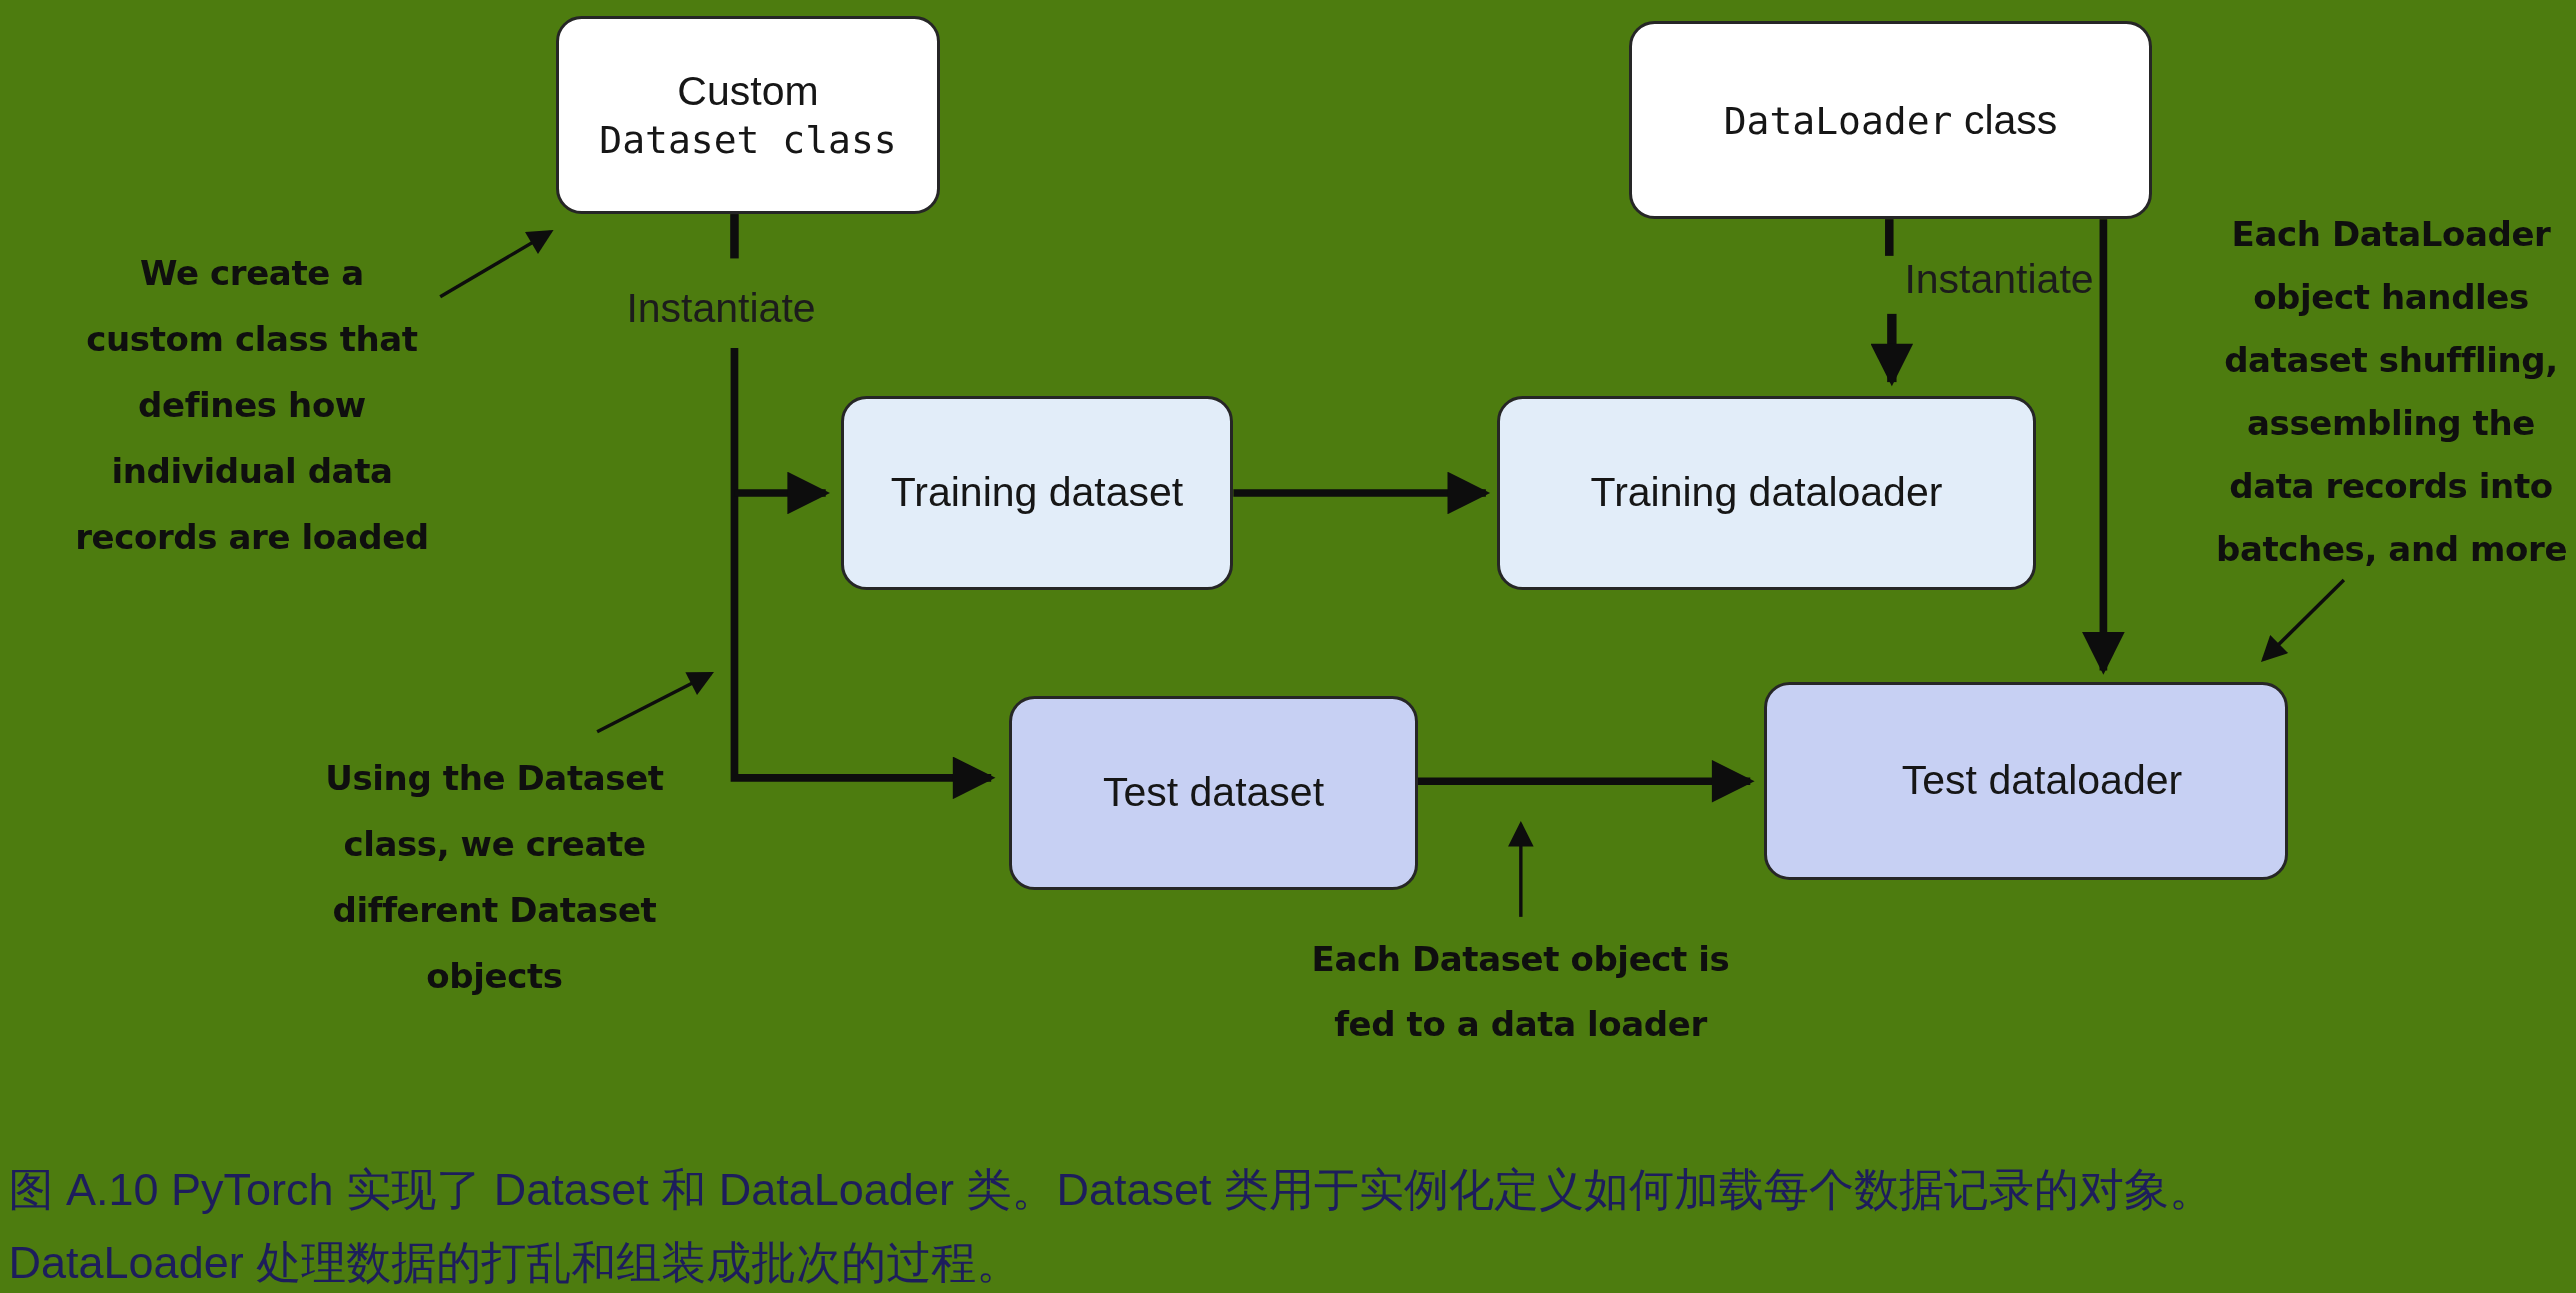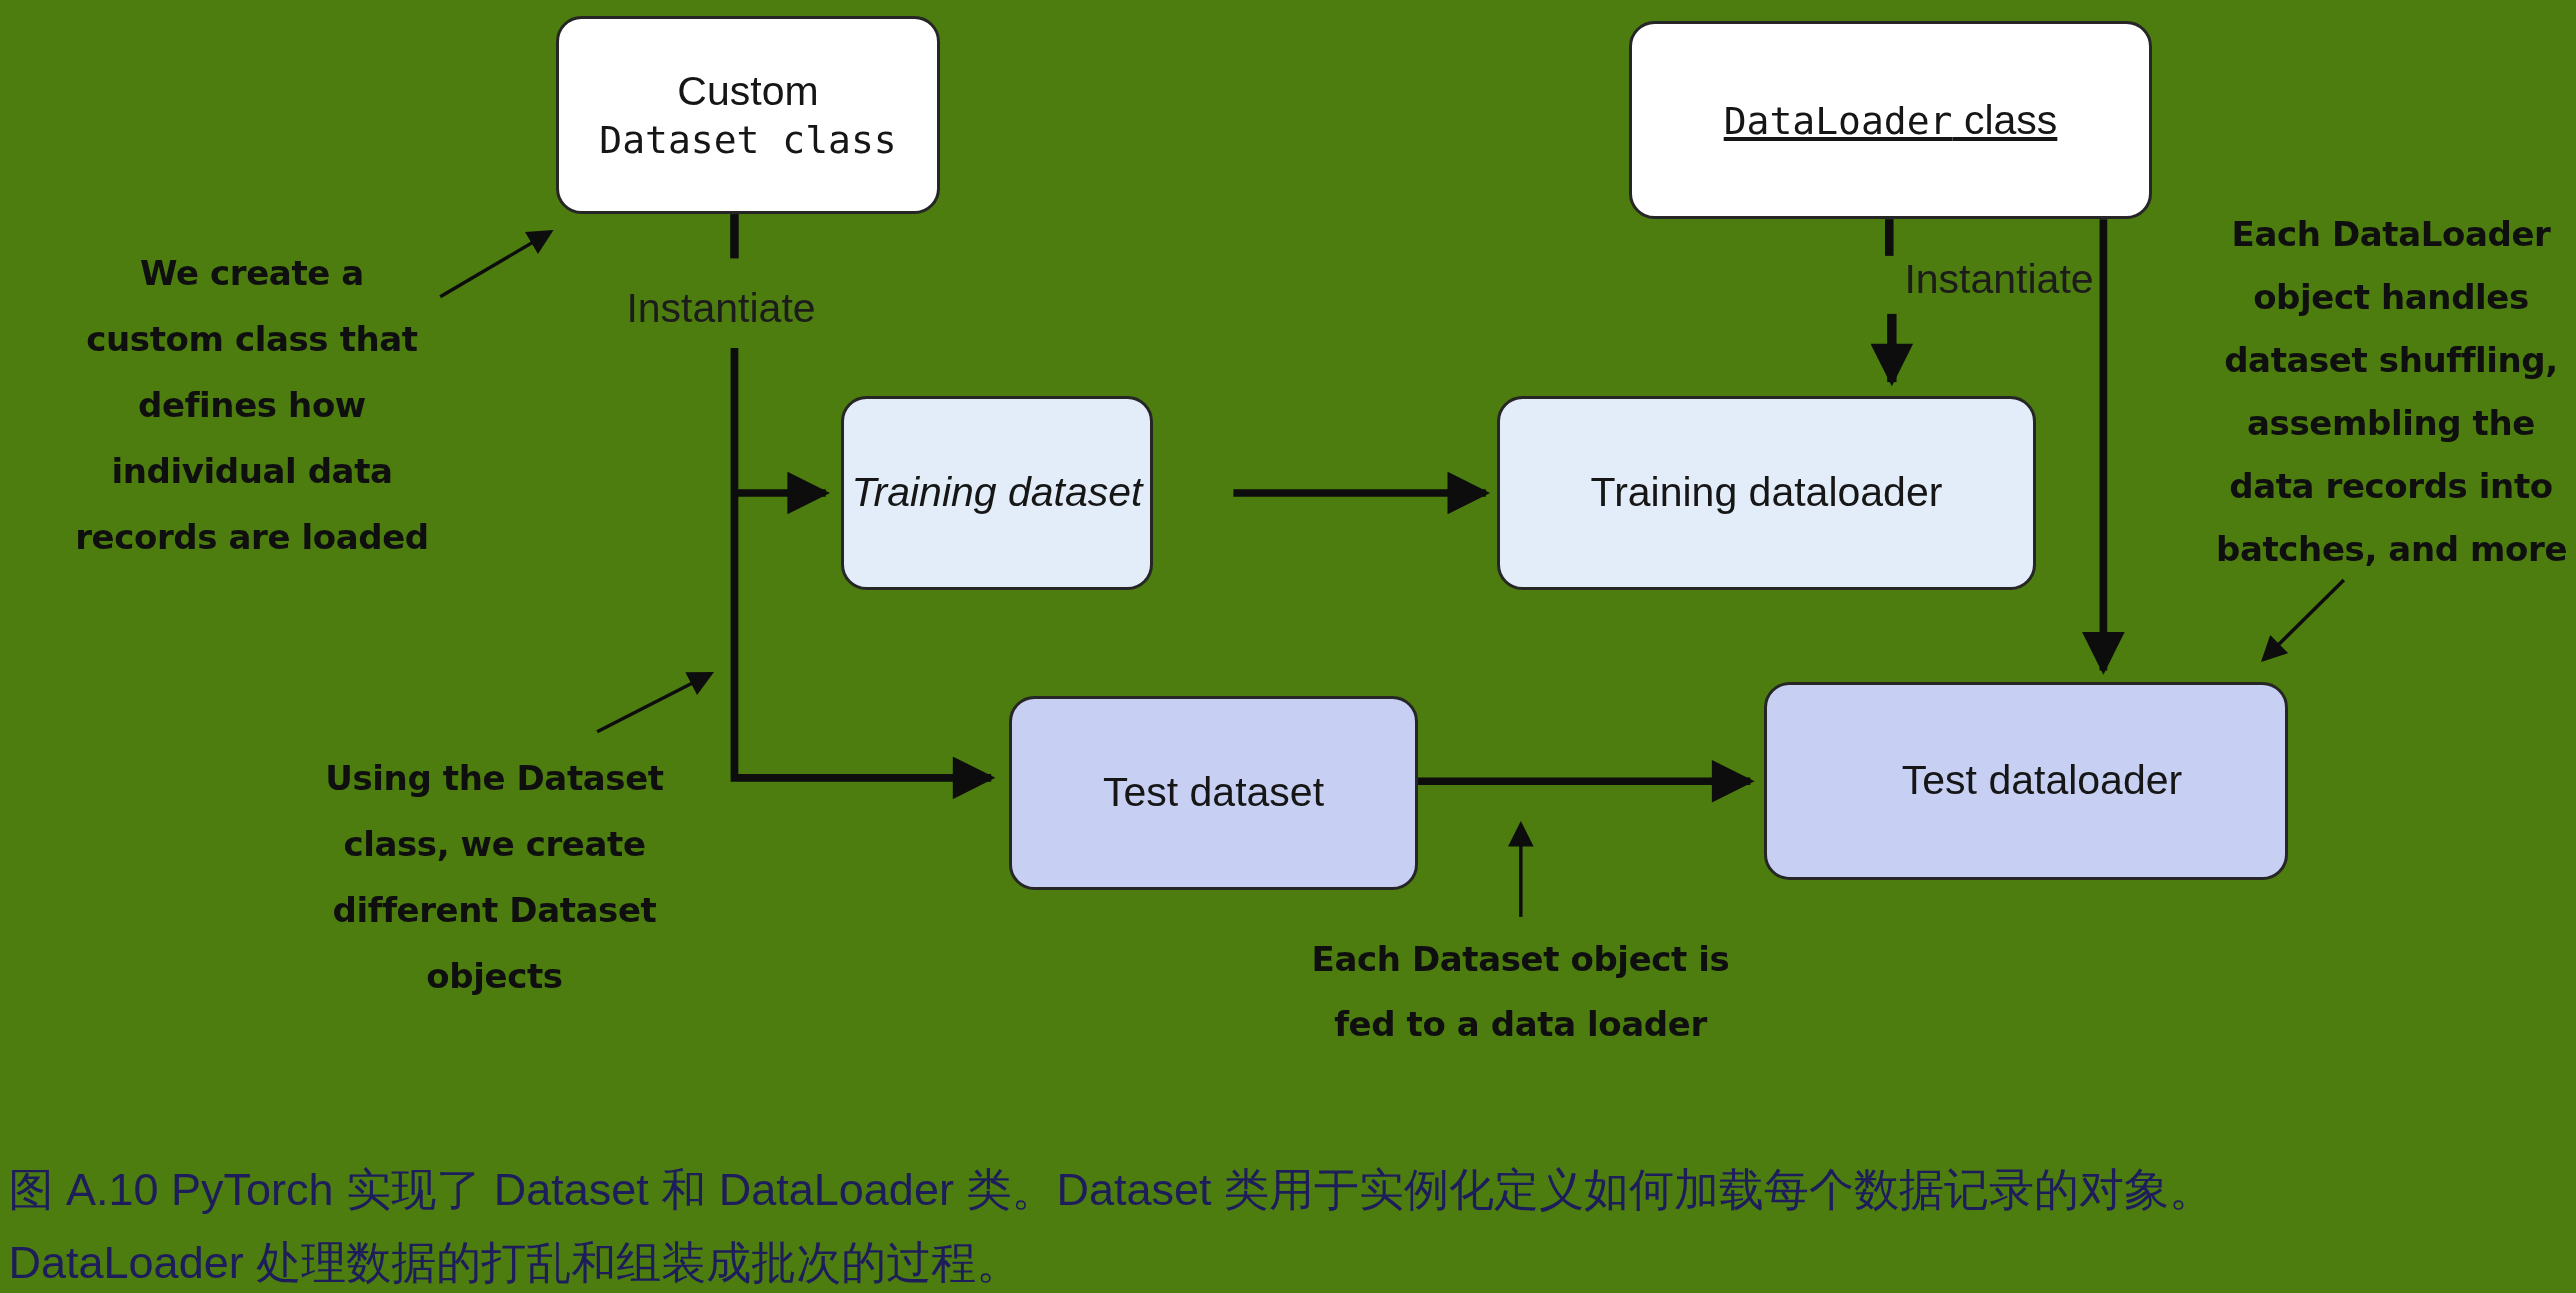--- a/index.html
+++ b/index.html
@@ -72,25 +72,25 @@
     <path class="stroke" stroke-width="4" d="M700,858 L833,790" marker-end="url(#mt)"></path>
     <path class="stroke" stroke-width="4" d="M2748,680 L2654,773" marker-end="url(#mt)"></path>
     <path class="stroke" stroke-width="4" d="M1783,1075 L1783,967" marker-end="url(#mt)"></path>
   </svg>
 
   <div class="node" style="left:556px;top:16px;width:384px;height:198px;">
     <div class="lbl sans">Custom</div>
     <div class="lbl mono" style="font-size:38px;">Dataset class</div>
   </div>
 
-  <div class="node" style="left:1629px;top:21.3px;width:523px;height:198px;text-decoration:underline;">
+  <div class="node" style="left:1629px;top:21.3px;width:523px;height:198px;">
     <div class="lbl"><span class="mono" style="font-size:38px;">DataLoader</span><span class="sans"> class</span></div>
   </div>
 
-  <div class="node fill-light" style="left:841px;top:396px;width:312px;height:194px;font-style:italic;">
+  <div class="node fill-light" style="left:841px;top:396px;width:392px;height:194px;">
     <div class="lbl sans">Training dataset</div>
   </div>
 
   <div class="node fill-light" style="left:1497px;top:396px;width:539px;height:194px;">
     <div class="lbl sans">Training dataloader</div>
   </div>
 
   <div class="node fill-med" style="left:1009px;top:684px;width:409px;height:194px;margin-top:12px;">
     <div class="lbl sans">Test dataset</div>
   </div>

